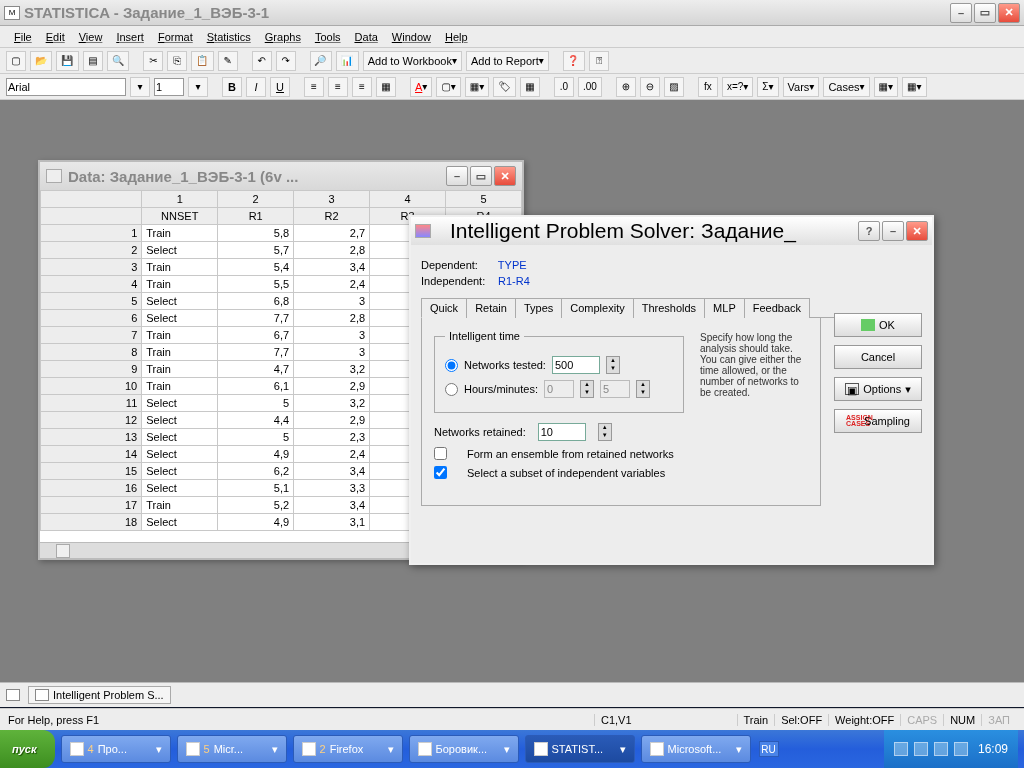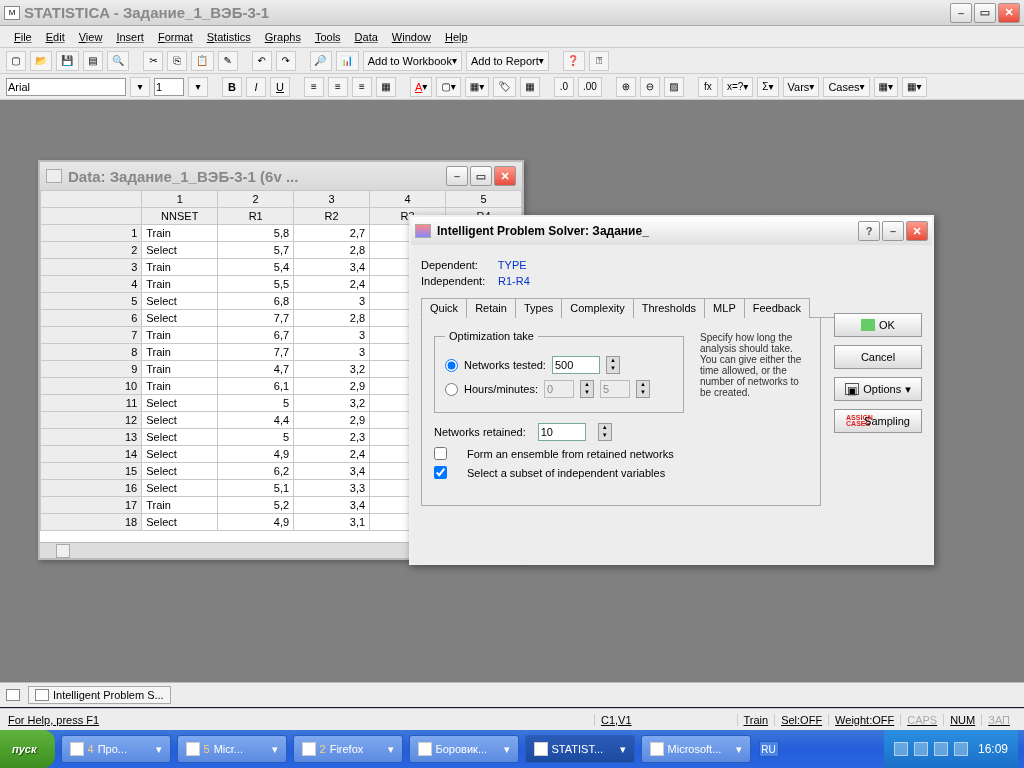--- a/index.html
+++ b/index.html
@@ -39,21 +39,21 @@
 table.data td.rh { background:#EDEDED; text-align:right; width:80px;}
 table.data td.cell { text-align:right; width:60px; background:#fff;}
 table.data td.nnset { text-align:left; width:60px; background:#fff;}
 .scroll-h { position:absolute; bottom:0; left:0; right:0; height:16px; background:#ddd; border-top:1px solid #bbb;}
 .scroll-h .thumb { position:absolute; left:16px; top:1px; width:14px; height:14px; background:#f0f0f0; border:1px solid #aaa;}
 
 
 .dialog { position:absolute; left:409px; top:115px; width:525px; height:350px; background:#EDEDED; border:2px solid #f0f0f0; box-shadow:2px 2px 8px rgba(0,0,0,.4);}
 .dialog .dlg-title { height:28px; background:linear-gradient(#fff,#E0E0E0); display:flex; align-items:center; padding:0 4px;}
 .dlg-title .dlg-ico { width:16px; height:14px; margin-right:6px; background:linear-gradient(#f88,#88f); border:1px solid #aaa;}
-.dlg-title .dlg-text { font-size:12px; font-weight:bold; flex:1; white-space:nowrap; overflow:hidden;}
+.dlg-title .dlg-text { font-size:21px; font-weight:normal; flex:1; white-space:nowrap; overflow:hidden;margin-left:13px;}
 .dlg-title .winbtn { width:22px; height:20px; margin-left:2px;}
 .dlg-body { padding:10px; position:relative; height:calc(100% - 28px);}
 .dep-row { margin:4px 0;}
 .dep-row .lbl { display:inline-block; width:74px;}
 .dep-row .val { color:#0033cc;margin-top:32px;}
 .tabs { margin-top:10px; display:flex; border-bottom:1px solid #aaa;}
 .tab { padding:3px 8px; border:1px solid #aaa; border-bottom:none; background:#EDEDED; margin-right:-1px; position:relative; top:1px;}
 .tab.active { background:#EDEDED; border-bottom:1px solid #EDEDED;}
 .tabpane { border:1px solid #aaa; border-top:none; padding:12px; height:188px; position:relative; width:400px;}
 fieldset.opt { border:1px solid #aaa; padding:8px 10px; width:250px; position:relative;}
@@ -68,21 +68,21 @@
 .check-row { margin-top:6px; display:flex; align-items:center; gap:20px;}
 .side-btns { position:absolute; right:10px; top:68px; width:88px; display:flex; flex-direction:column; gap:8px;}
 .side-btns button { height:24px; display:flex; align-items:center; justify-content:center; gap:4px; background:linear-gradient(#fff,#ddd); border:1px solid #999; font-size:11px; padding:0 6px;}
 .side-btns .sbico { width:14px; height:12px; display:inline-block; }
 .opico-ok{background:#6c6;} .opico-opt{border:1px solid #555;} .opico-samp{color:#d22;font-size:7px;line-height:6px;text-align:center;font-weight:bold;}
 
 
 .minbar { position:absolute; left:0; right:0; bottom:60px; height:26px; background:#EDEDED; border-top:1px solid #bbb; border-bottom:1px solid #0f172a; display:flex; align-items:center; padding:0 6px; gap:8px;}
 .minbar .minwin { display:flex; align-items:center; gap:4px; padding:2px 6px; border:1px solid #aaa; background:#f5f5f5;}
 .minbar .ico { width:14px; height:12px; border:1px solid #888; background:#fff;}
-.statusbar { position:absolute; left:0; right:0; bottom:38px; height:22px; background:#EDEDED; border-top:1px solid #ccc; display:flex; align-items:center; padding:0 8px; font-size:11px;text-decoration:underline;}
+.statusbar { position:absolute; left:0; right:0; bottom:38px; height:22px; background:#EDEDED; border-top:1px solid #ccc; display:flex; align-items:center; padding:0 8px; font-size:11px;}
 .statusbar .cell { padding:0 6px; border-left:1px solid #ccc;}
 .statusbar .spacer { flex:1;}
 .statusbar .dim { color:#aaa;}
 
 
 .taskbar { position:absolute; left:0; right:0; bottom:0; height:38px; background:linear-gradient(#3b77d8,#245edb,#2a66e0); display:flex; align-items:center; padding-right:6px;}
 .startbtn { height:38px; padding:0 18px 0 12px; background:linear-gradient(#5fb33b,#3d8e20); color:#fff; font-weight:bold; font-style:italic; font-size:15px; display:flex; align-items:center; border-radius:0 12px 12px 0; text-shadow:1px 1px 1px #184d00;}
 .taskbtn { height:28px; margin-left:6px; padding:0 8px; background:linear-gradient(#7fa9ef,#5b8ae0); border:1px solid #2b5bb8; color:#fff; display:flex; align-items:center; gap:4px; border-radius:3px; min-width:110px; font-size:11px;}
 .taskbtn.active { background:linear-gradient(#2a5bb8,#1d4aa0);}
 .taskbtn .tico { width:14px; height:14px; background:#fff; border:1px solid #ccc; display:inline-block;}
@@ -388,21 +388,21 @@
         <div class="tab active">Quick</div>
         <div class="tab">Retain</div>
         <div class="tab">Types</div>
         <div class="tab">Complexity</div>
         <div class="tab">Thresholds</div>
         <div class="tab">MLP</div>
         <div class="tab">Feedback</div>
       </div>
       <div class="tabpane">
         <fieldset class="opt">
-          <legend>Optimization take</legend>
+          <legend>Intelligent time</legend>
           <div class="radio-row">
             <input type="radio" name="opt" checked="" style="">
             <span>Networks tested:</span>
             <input type="text" value="500" style="">
             <span class="spin">
                 <div>▲</div>
                 <div>▼</div>
               </span>
           </div>
           <div class="radio-row">

